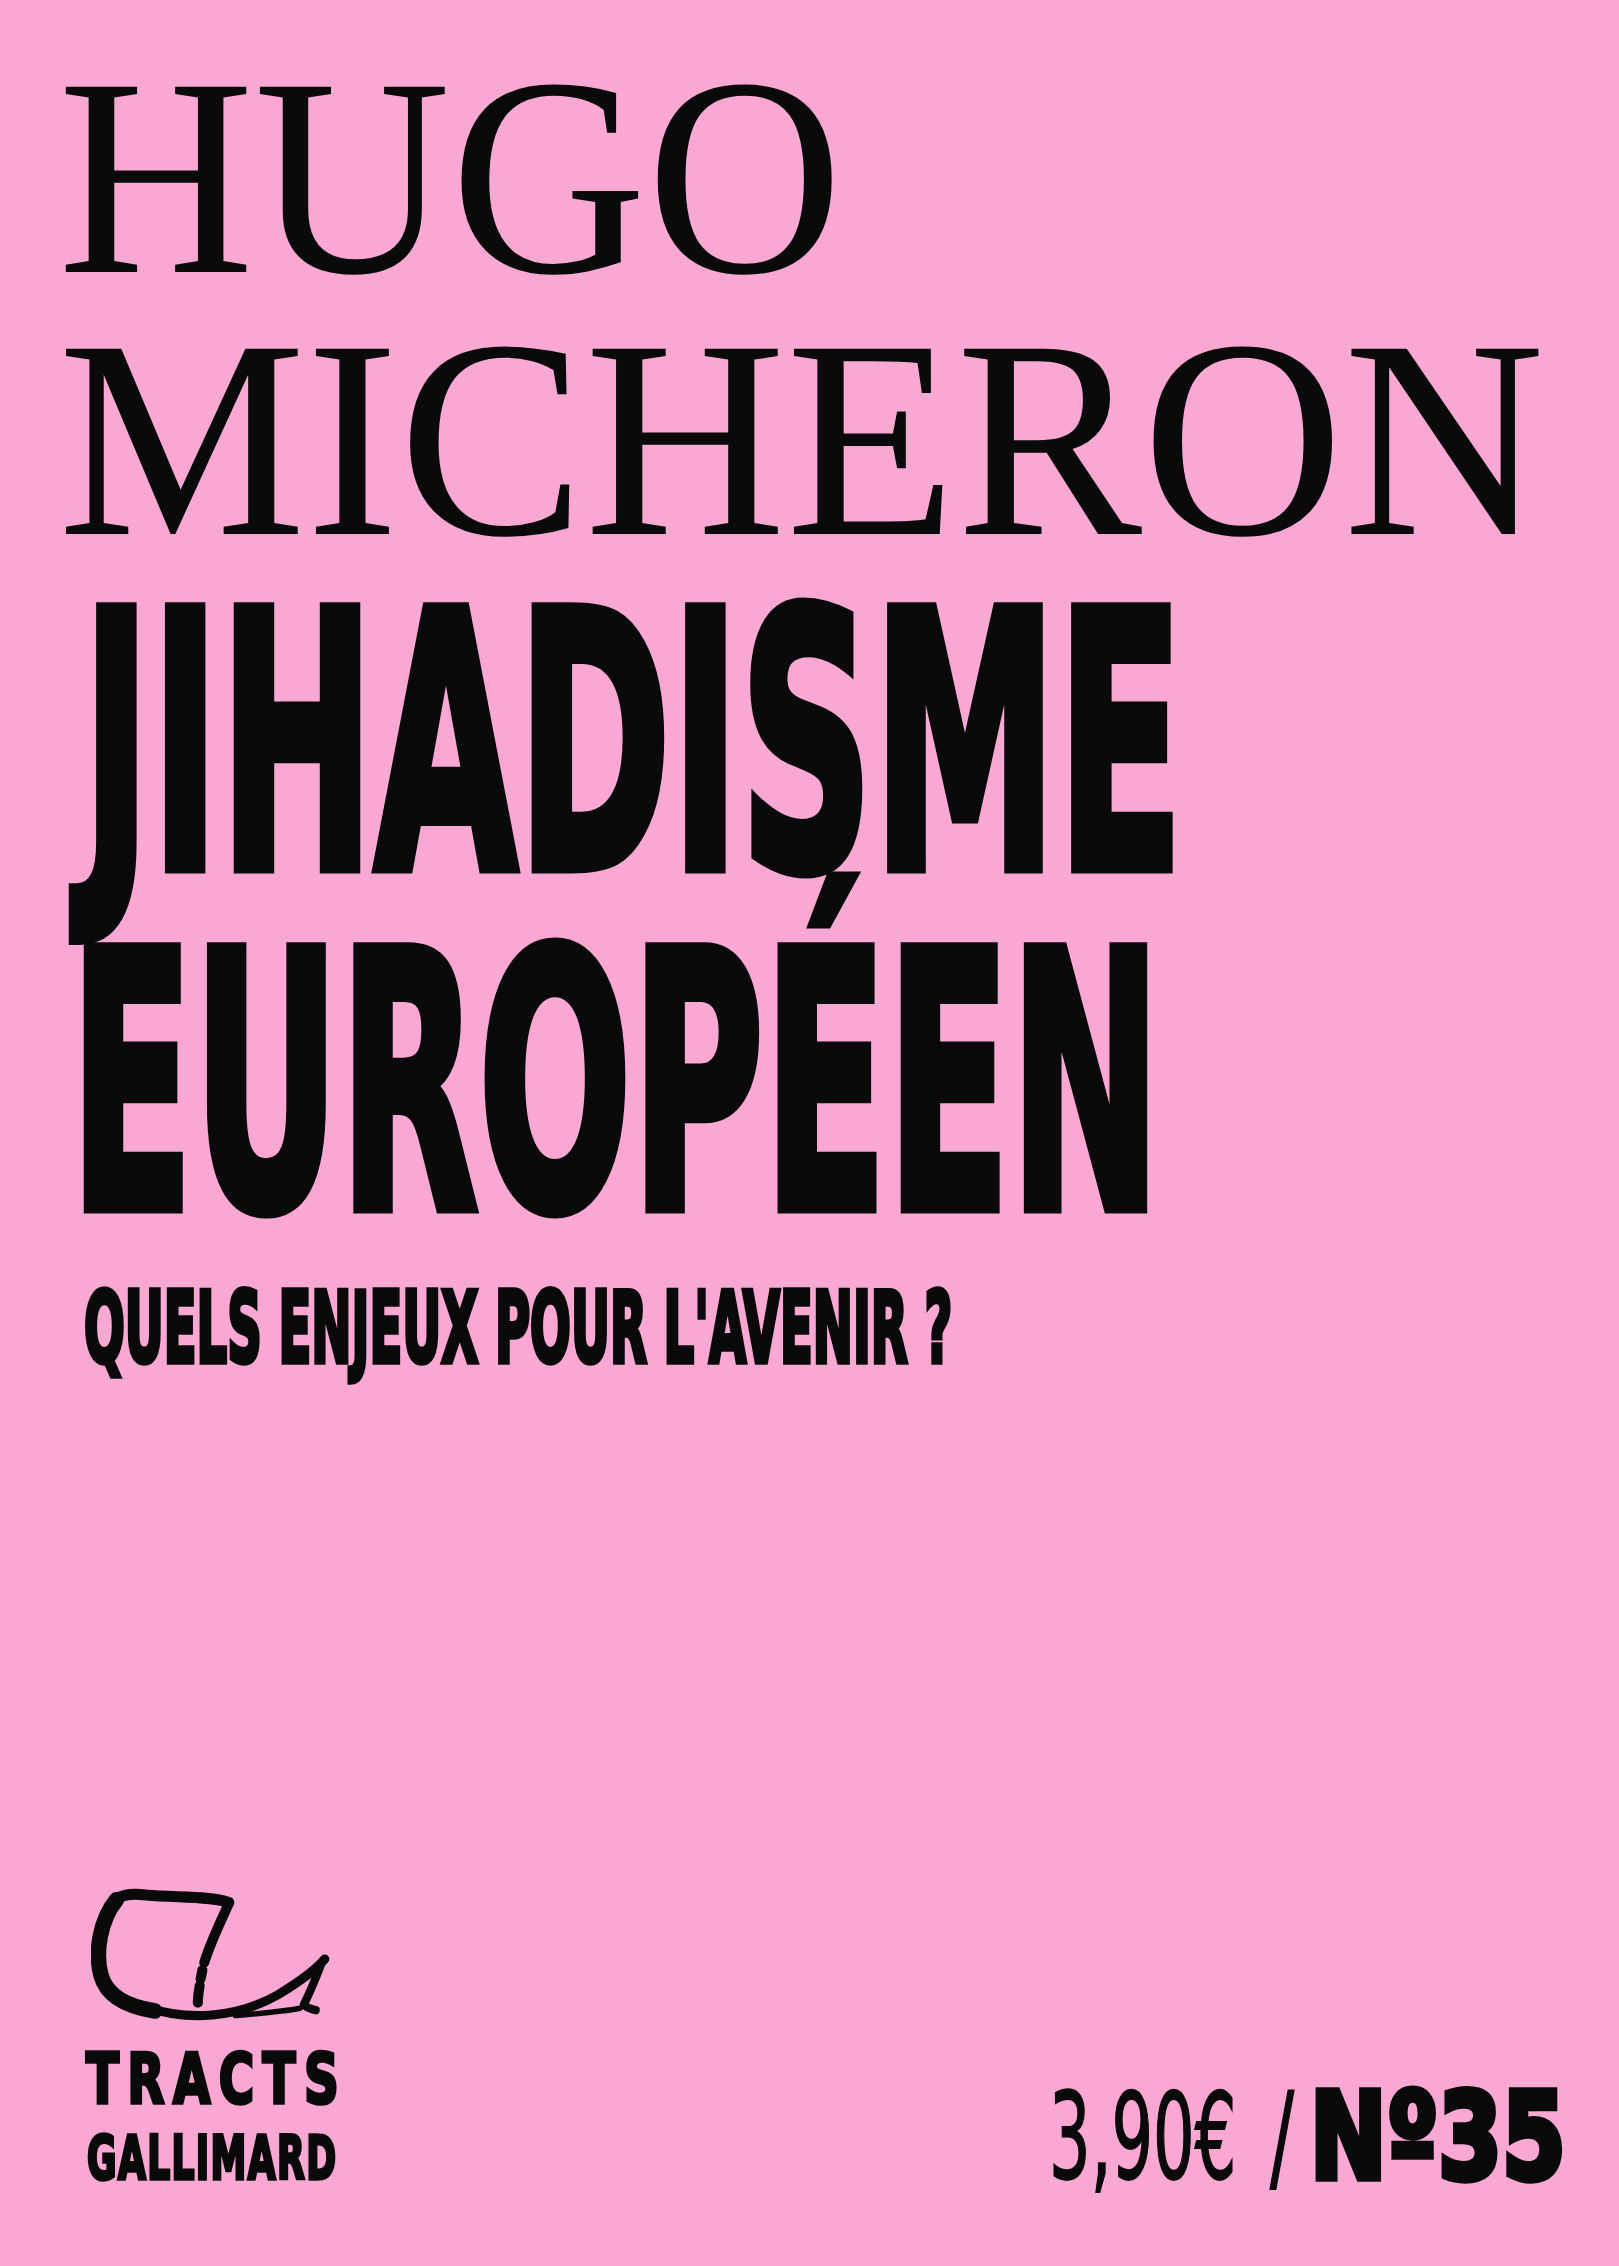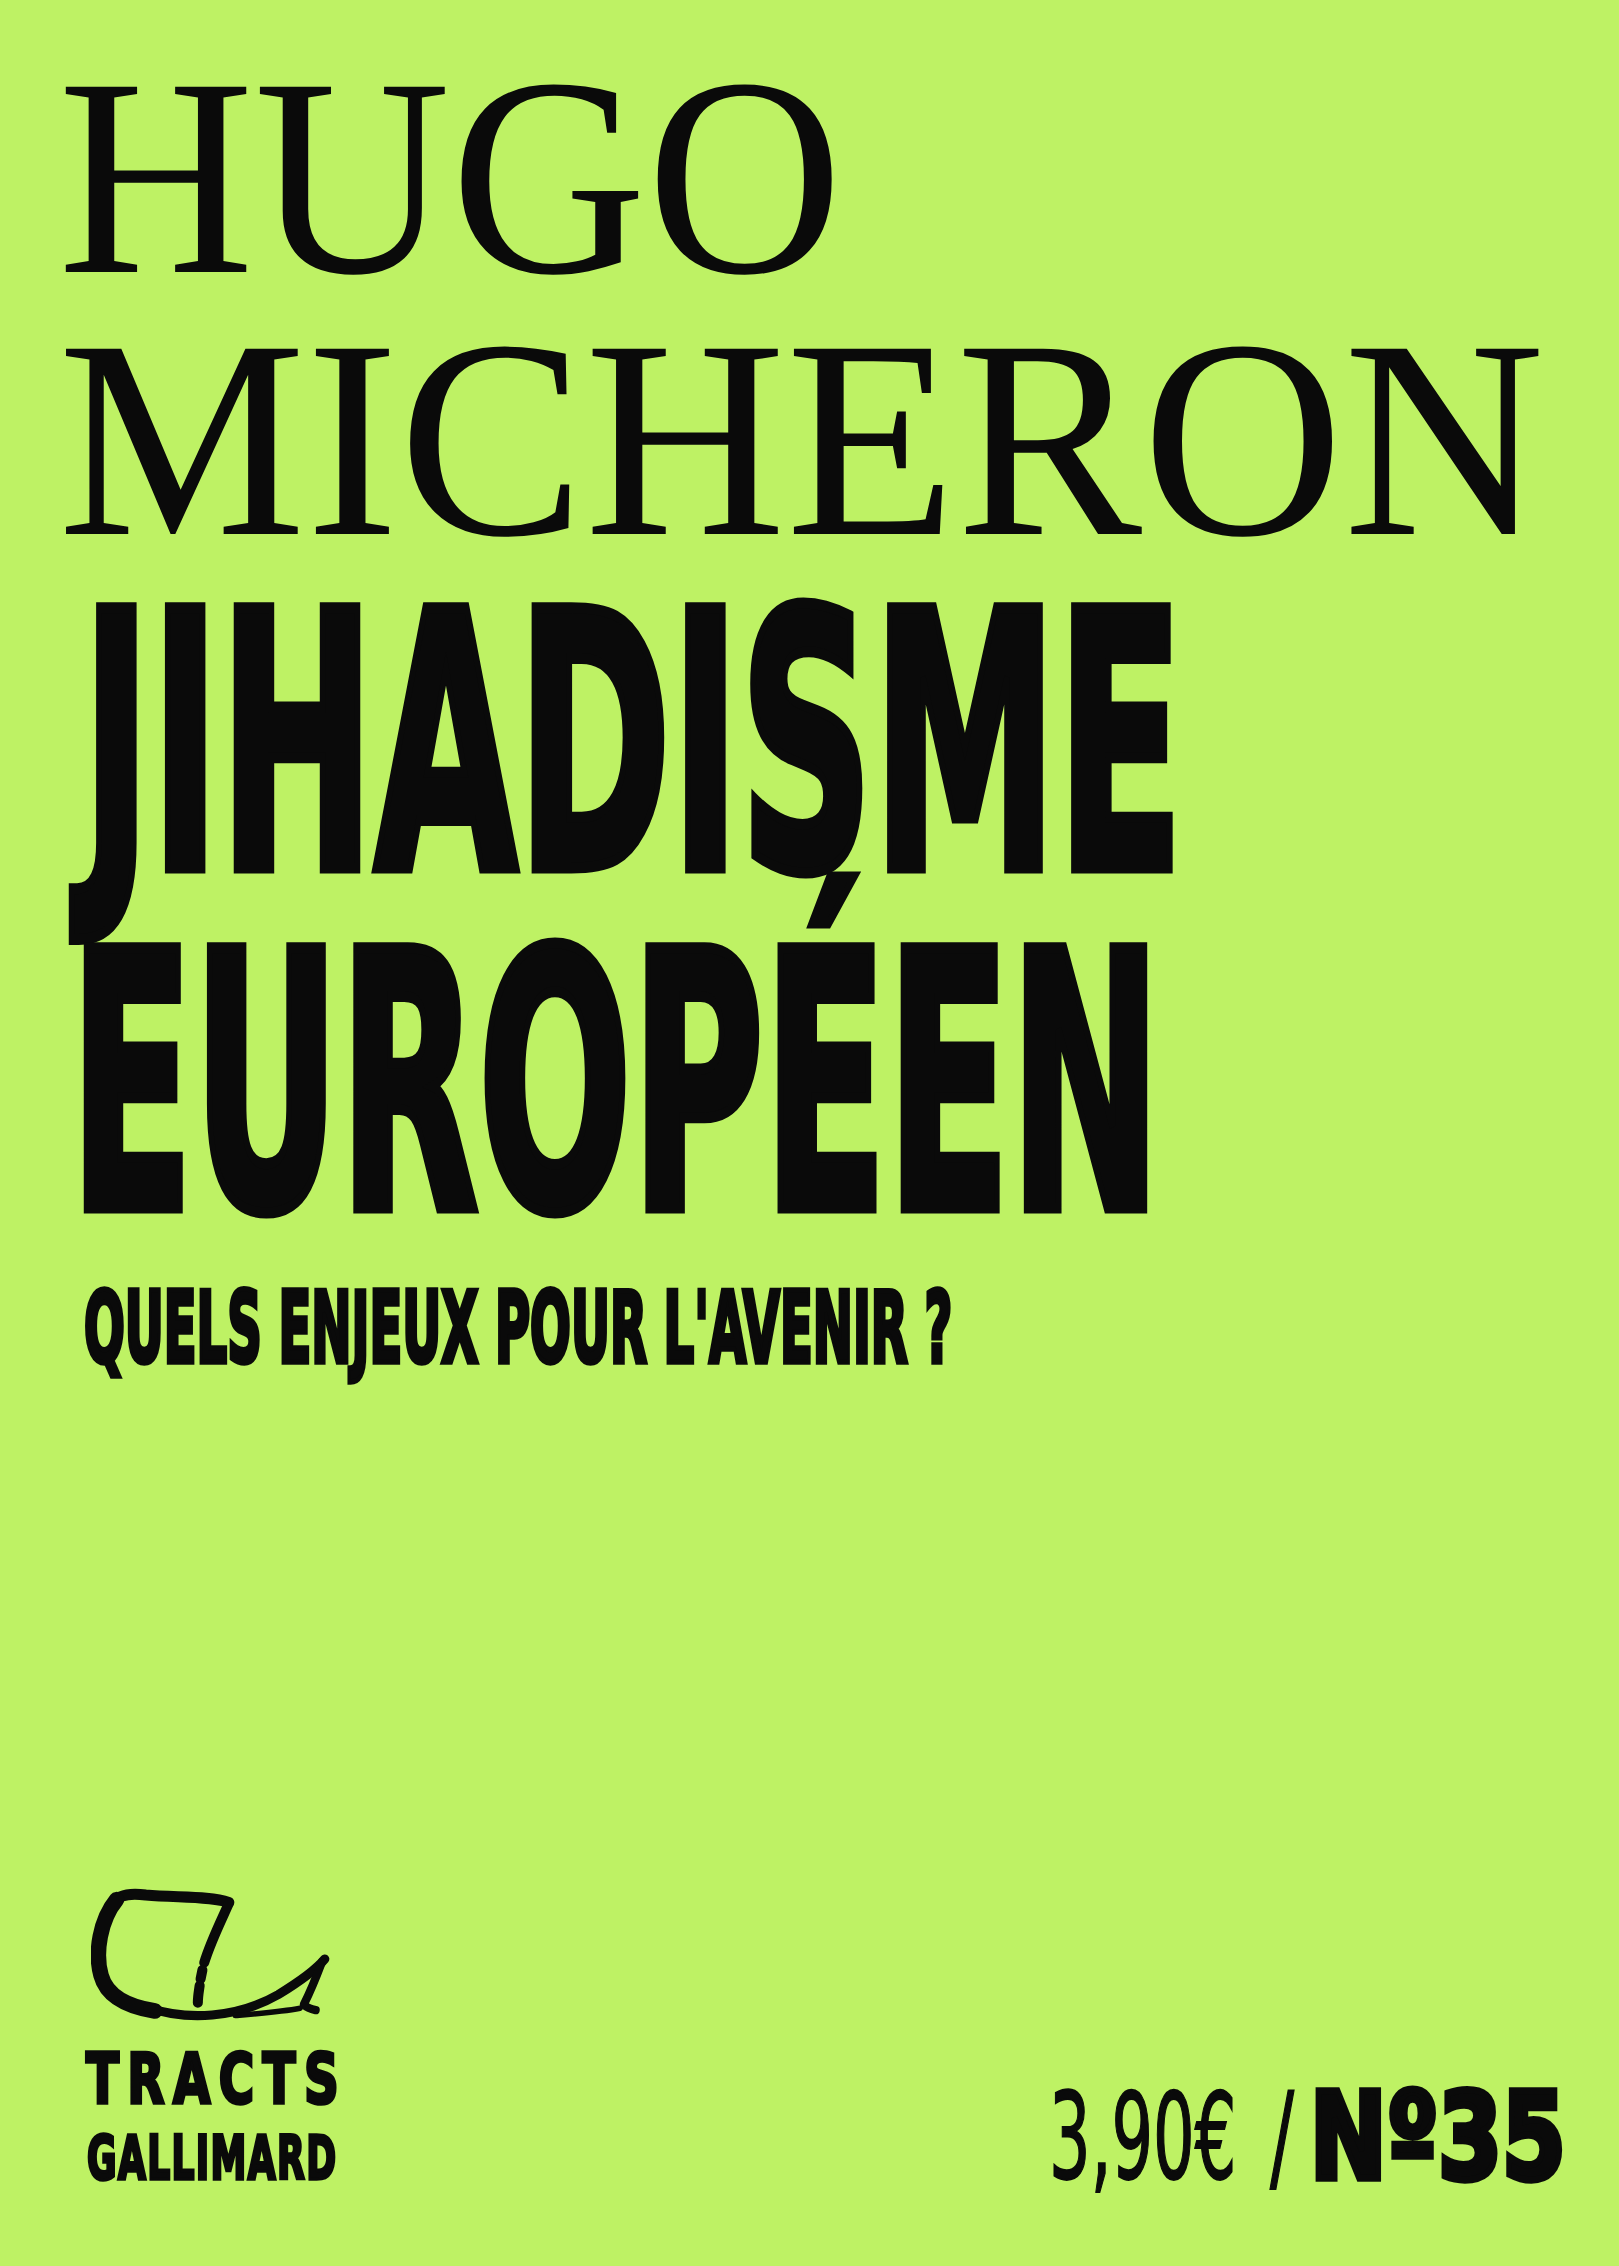--- a/index.html
+++ b/index.html
@@ -4,21 +4,21 @@
 <style>
   html, body {
     margin: 0;
     padding: 0;
     background: #ffffff;
   }
   #cover {
     position: relative;
     width: 1619px;
     height: 2266px;
-    background: #bef264;
+    background: #f9a8d4;
     overflow: hidden;
     font-kerning: normal;
   }
   .line {
     position: absolute;
     white-space: nowrap;
     line-height: 1;
     color: #0a0a0a;
     transform-origin: left top;
   }

